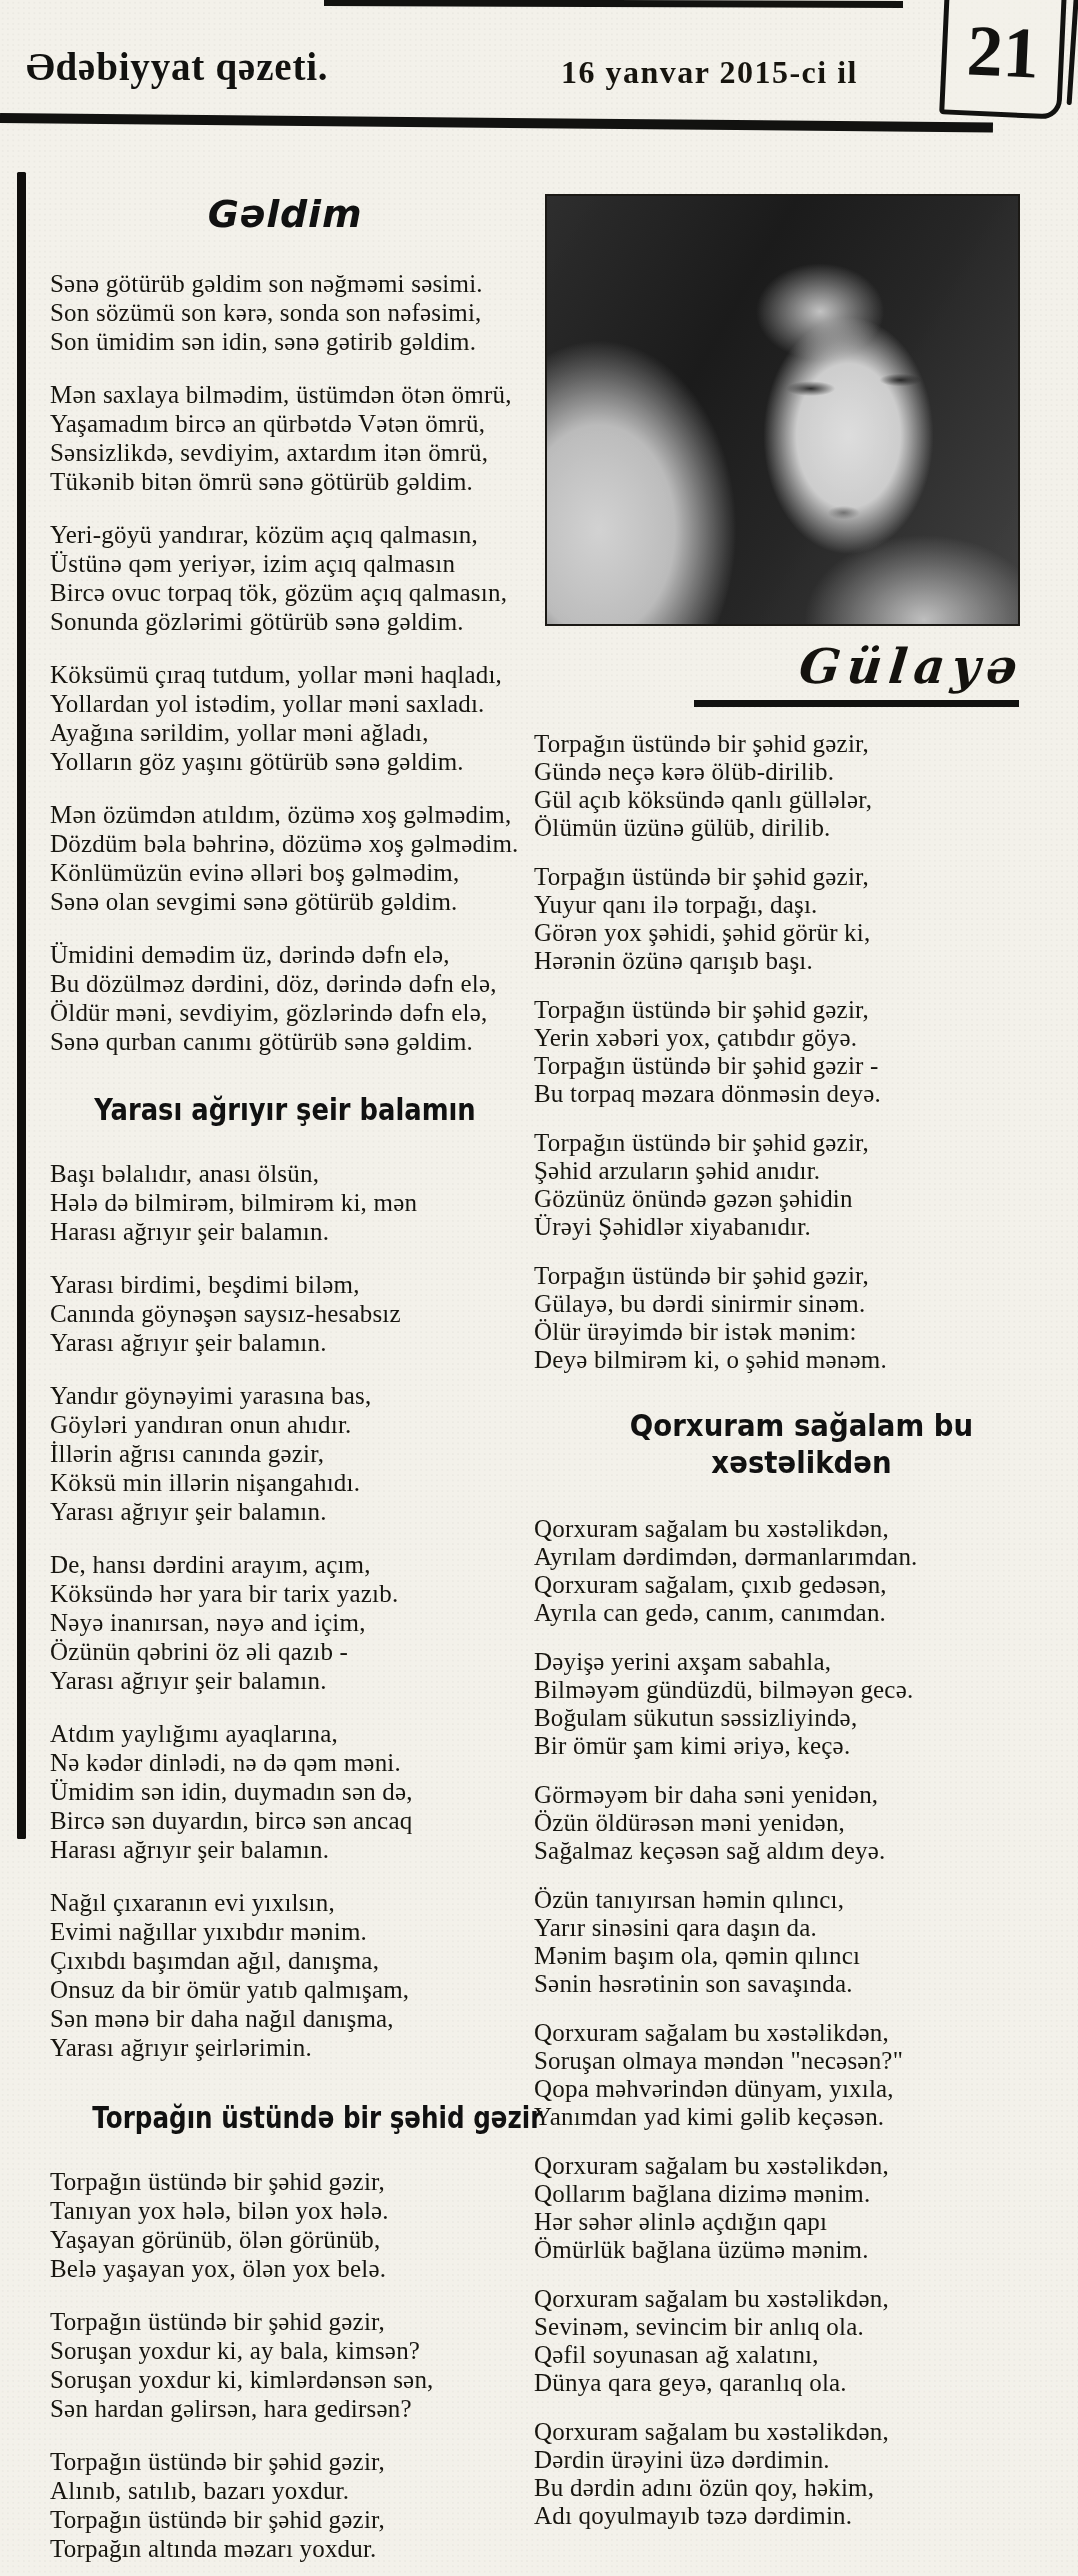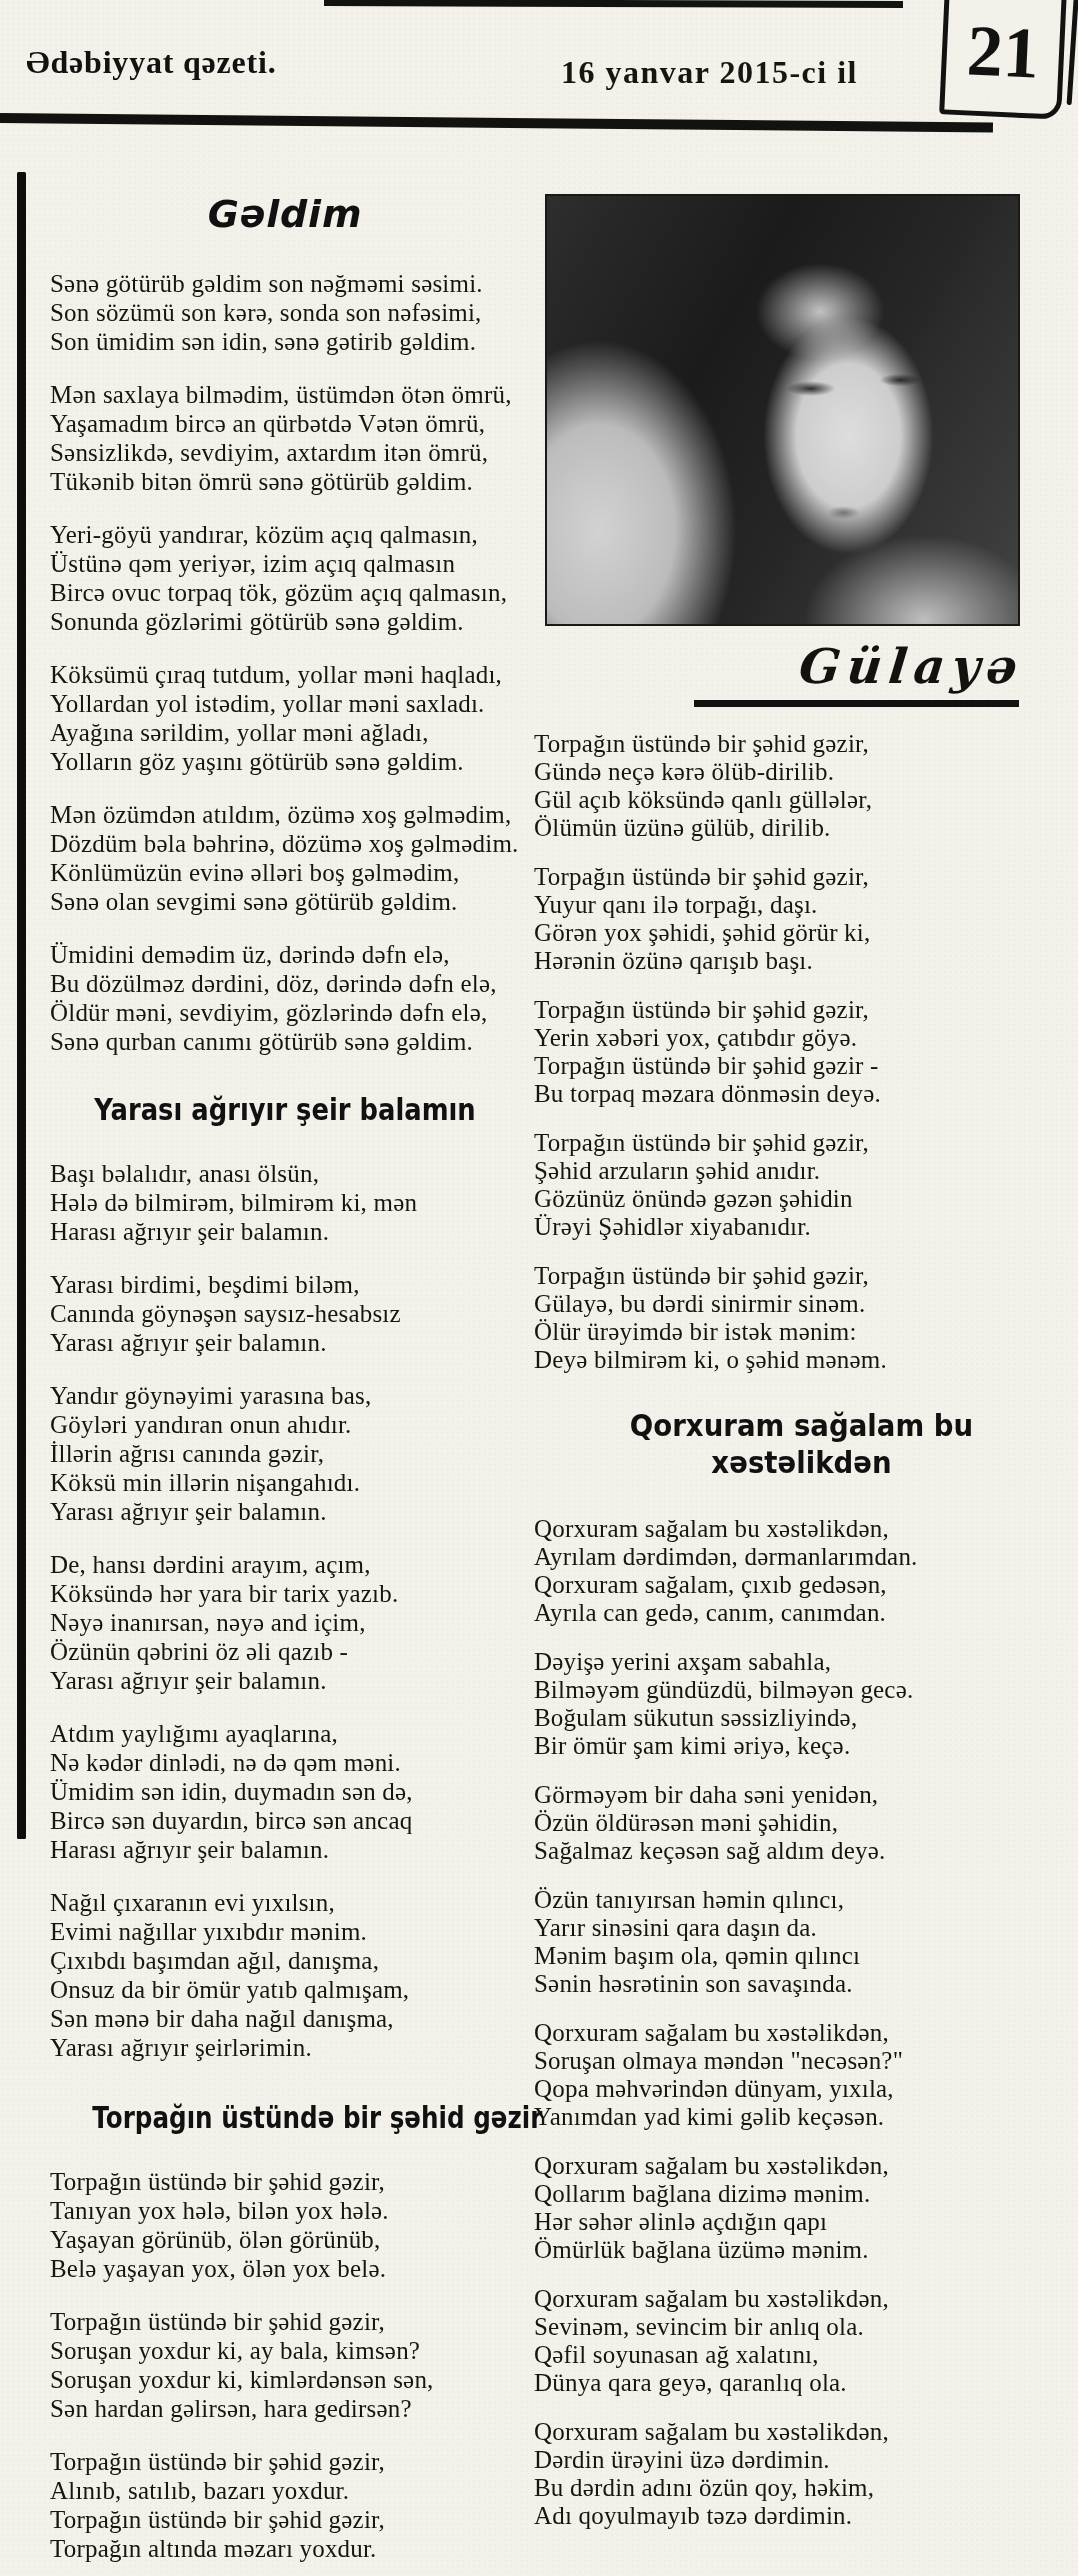--- a/index.html
+++ b/index.html
@@ -12,21 +12,21 @@
     background-size:5.3px 5.3px;
     overflow:hidden;
     font-family:"Liberation Serif","DejaVu Serif",serif;
     color:#17150f;
   }
   
   .top-partial-line{position:absolute;left:324px;top:0;width:579px;height:6.8px;background:#121210;transform:rotate(0.2deg);}
   .masthead{
     position:absolute;left:26px;top:44px;
     font-family:"Liberation Serif","DejaVu Serif",serif;
-    font-weight:bold;font-size:32px;letter-spacing:0.8px;color:#121210;
+    font-weight:bold;font-size:39px;letter-spacing:0.8px;color:#121210;
   }
   .issue-date{
     position:absolute;left:561px;top:54px;
     font-weight:bold;font-size:32px;letter-spacing:1.5px;color:#17150f;
   }
   .pagenum-box{
     position:absolute;left:942px;top:-12px;width:112px;height:119px;
     border:5.3px solid #121210;border-radius:3px 7.6px 19.7px 4.5px;
     transform:rotate(2.6deg);
     display:flex;align-items:center;justify-content:center;
@@ -263,21 +263,21 @@
           <div class="line">Ayrıla can gedə, canım, canımdan.</div>
         </div>
         <div class="stanza">
           <div class="line">Dəyişə yerini axşam sabahla,</div>
           <div class="line">Bilməyəm gündüzdü, bilməyən gecə.</div>
           <div class="line">Boğulam sükutun səssizliyində,</div>
           <div class="line">Bir ömür şam kimi əriyə, keçə.</div>
         </div>
         <div class="stanza">
           <div class="line">Görməyəm bir daha səni yenidən,</div>
-          <div class="line">Özün öldürəsən məni şəhidin,</div>
+          <div class="line">Özün öldürəsən məni yenidən,</div>
           <div class="line">Sağalmaz keçəsən sağ aldım deyə.</div>
         </div>
         <div class="stanza">
           <div class="line">Özün tanıyırsan həmin qılıncı,</div>
           <div class="line">Yarır sinəsini qara daşın da.</div>
           <div class="line">Mənim başım ola, qəmin qılıncı</div>
           <div class="line">Sənin həsrətinin son savaşında.</div>
         </div>
         <div class="stanza">
           <div class="line">Qorxuram sağalam bu xəstəlikdən,</div>

